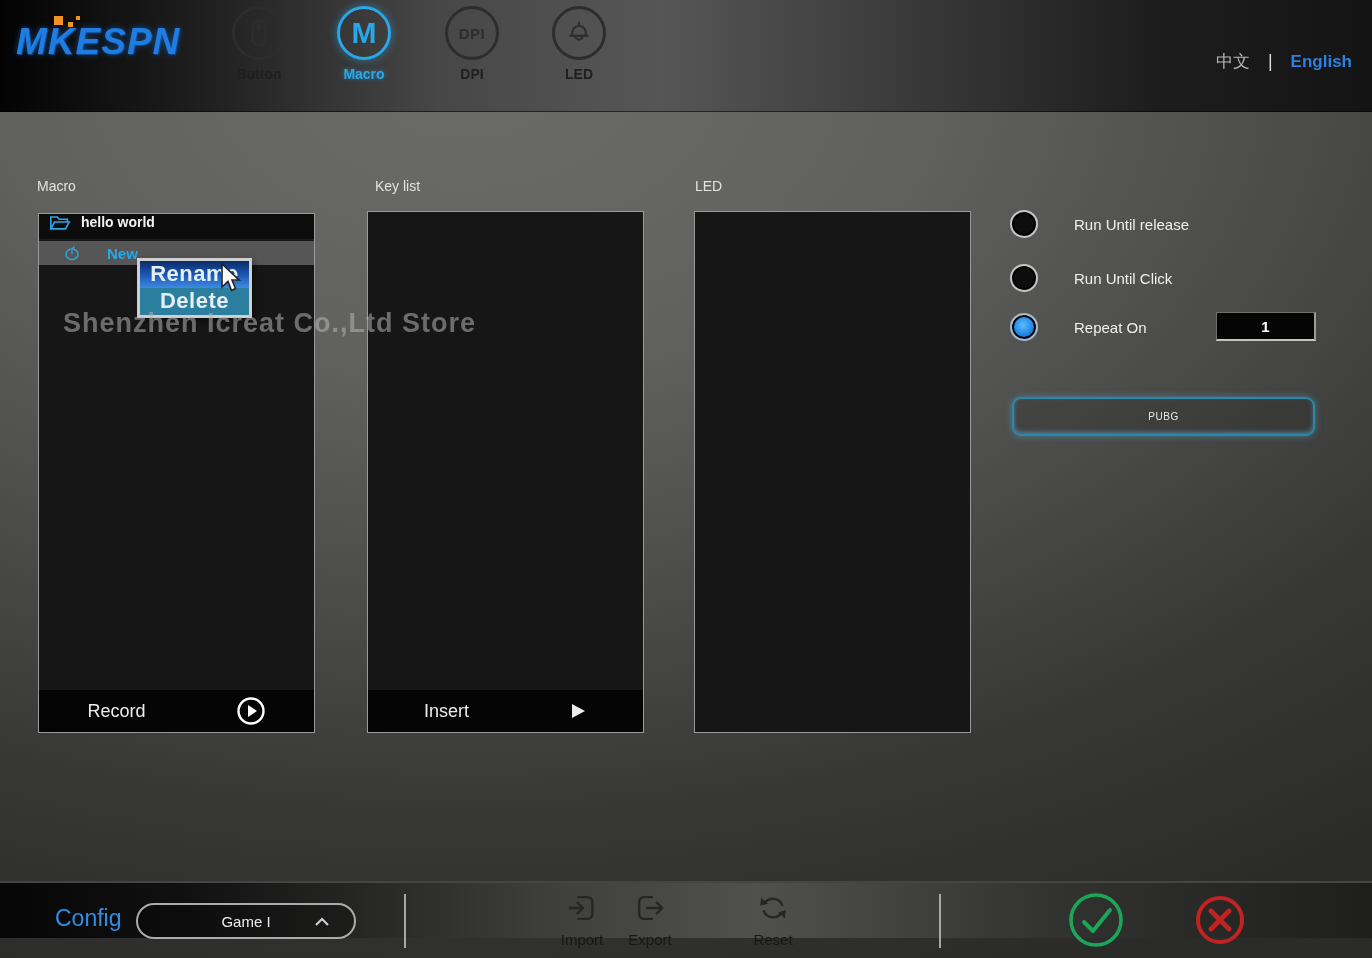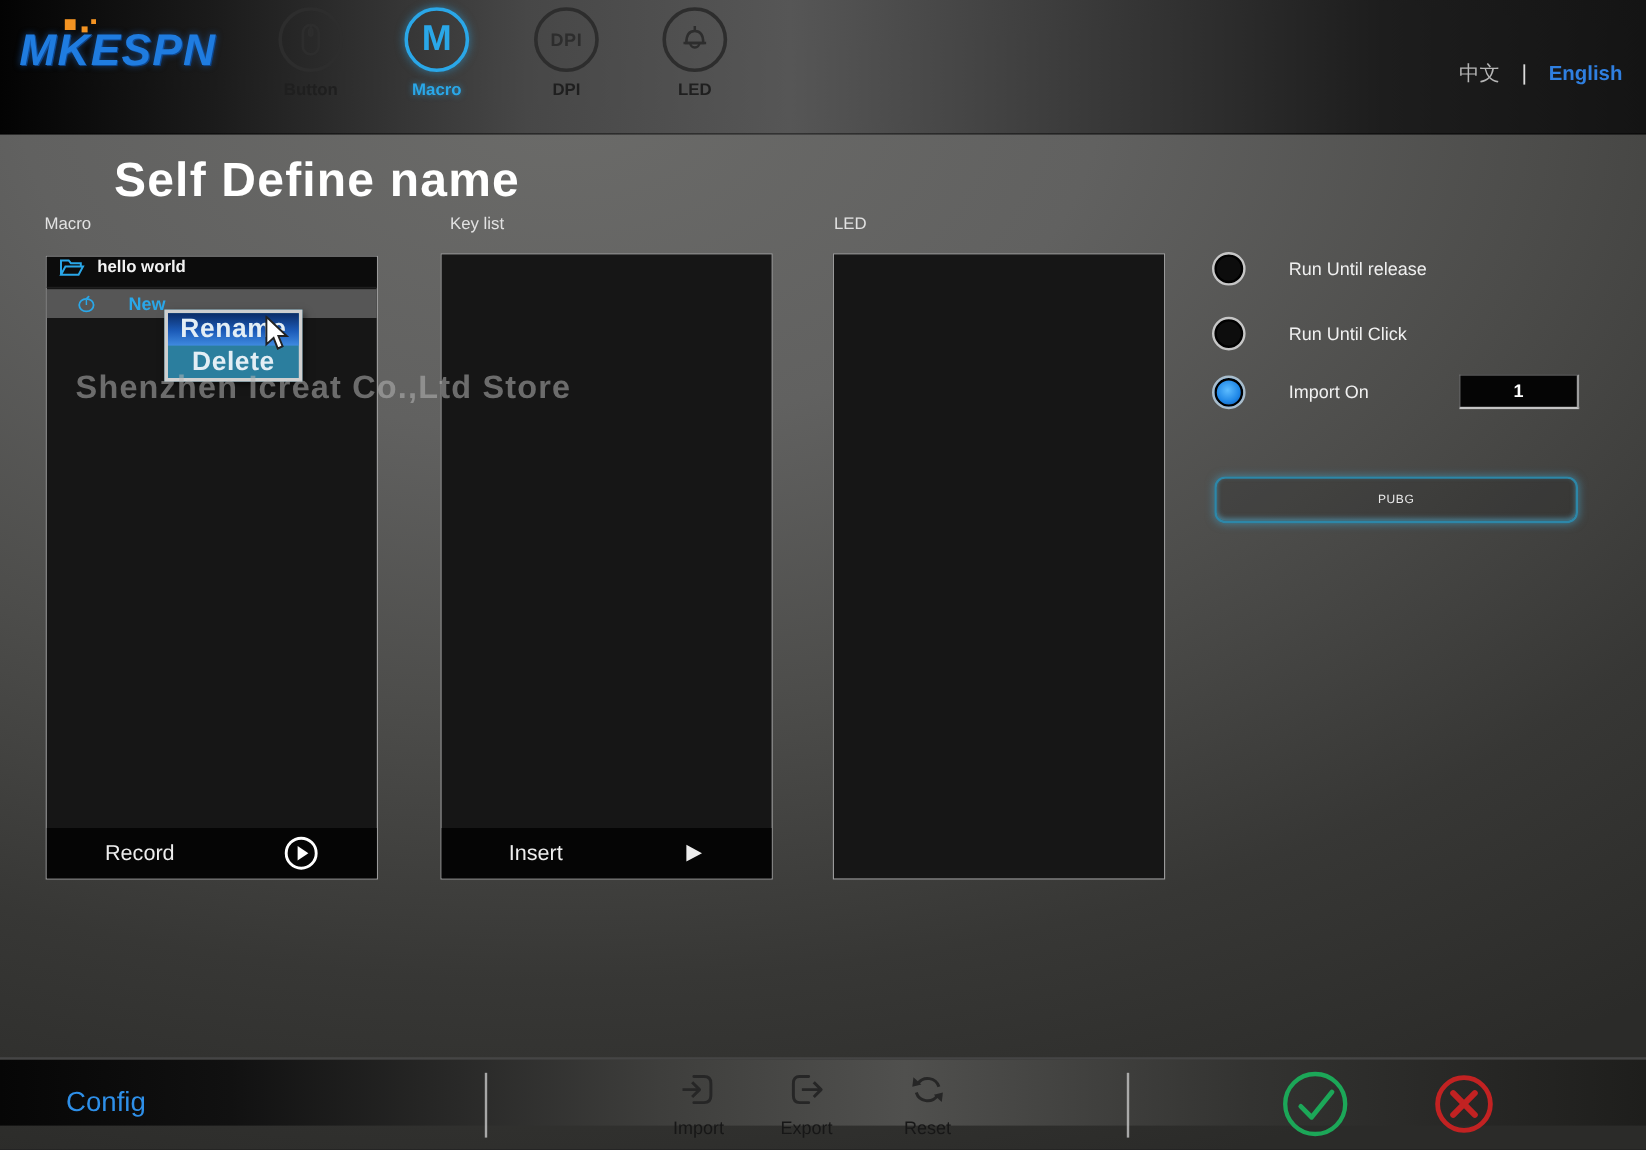--- a/index.html
+++ b/index.html
@@ -177,21 +177,20 @@
       <div class="nav-label">LED</div>
     </div>
 
     <div class="lang">
       <span class="lang-zh">中文</span>
       <span class="lang-div">|</span>
       <span class="lang-en">English</span>
     </div>
   </header>
 
-  <div class="heading">Self Define name</div>
   <div class="panel-label" style="left:37px; top:178px;">Macro</div>
   <div class="panel-label" style="left:375px; top:178px;">Key list</div>
   <div class="panel-label" style="left:695px; top:178px;">LED</div>
 
   <div class="panel" style="left:38px; top:213px; width:277px; height:520px;">
     <div class="folder-row">
       <svg width="22" height="17" viewBox="0 0 24 18">
         <path d="M2 16 V3 h7 l2 2.5 h9 v3" fill="none" stroke="#2aa7e8" stroke-width="1.8"></path>
         <path d="M2 16 l4 -7.5 h16 l-4 7.5 z" fill="none" stroke="#2aa7e8" stroke-width="1.8"></path>
       </svg>
@@ -240,41 +239,47 @@
   <div class="radio-row" style="left:1010px; top:210px;">
     <span class="radio"></span>
     <span class="radio-label">Run Until release</span>
   </div>
   <div class="radio-row" style="left:1010px; top:264px;">
     <span class="radio"></span>
     <span class="radio-label">Run Until Click</span>
   </div>
   <div class="radio-row" style="left:1010px; top:313px;">
     <span class="radio selected"></span>
-    <span class="radio-label">Import On</span>
+    <span class="radio-label">Repeat On</span>
   </div>
   <input class="repeat-input" value="1" style="">
   <button class="pubg-btn">PUBG</button>
 
   <footer class="footer">
     <div class="config-label">Config</div>
 
+    <div class="profile-pill">
+      <span class="profile-label">Game I</span>
+      <svg class="profile-chevron" width="16" height="10" viewBox="0 0 16 10">
+        <polyline points="2,8 8,2 14,8" fill="none" stroke="#cccccc" stroke-width="2.2"></polyline>
+      </svg>
+    </div>
 
     <div class="v-div" style="left:404px;"></div>
 
     <div class="foot-act" style="left:542px;">
       <svg width="34" height="34" viewBox="0 0 36 36">
         <path d="M14 6.5 H23 Q29 6.5 29 12.5 V23.5 Q29 29.5 23 29.5 H14" fill="none" stroke="#262626" stroke-width="2.6" stroke-linecap="round"></path>
         <line x1="4" y1="18" x2="18" y2="18" stroke="#262626" stroke-width="2.6"></line>
         <polyline points="12.5,11.5 19,18 12.5,24.5" fill="none" stroke="#262626" stroke-width="2.6" stroke-linejoin="round"></polyline>
       </svg>
       <div class="foot-label">Import</div>
     </div>
 
-    <div class="foot-act" style="left:632px;">
+    <div class="foot-act" style="left:610px;">
       <svg width="34" height="34" viewBox="0 0 36 36">
         <path d="M20 6.5 H12 Q6.5 6.5 6.5 12.5 V23.5 Q6.5 29.5 12 29.5 H20" fill="none" stroke="#262626" stroke-width="2.6" stroke-linecap="round"></path>
         <line x1="14" y1="18" x2="30" y2="18" stroke="#262626" stroke-width="2.6"></line>
         <polyline points="24.5,11.5 31,18 24.5,24.5" fill="none" stroke="#262626" stroke-width="2.6" stroke-linejoin="round"></polyline>
       </svg>
       <div class="foot-label">Export</div>
     </div>
 
     <div class="foot-act" style="left:733px;">
       <svg width="34" height="34" viewBox="0 0 36 36">

